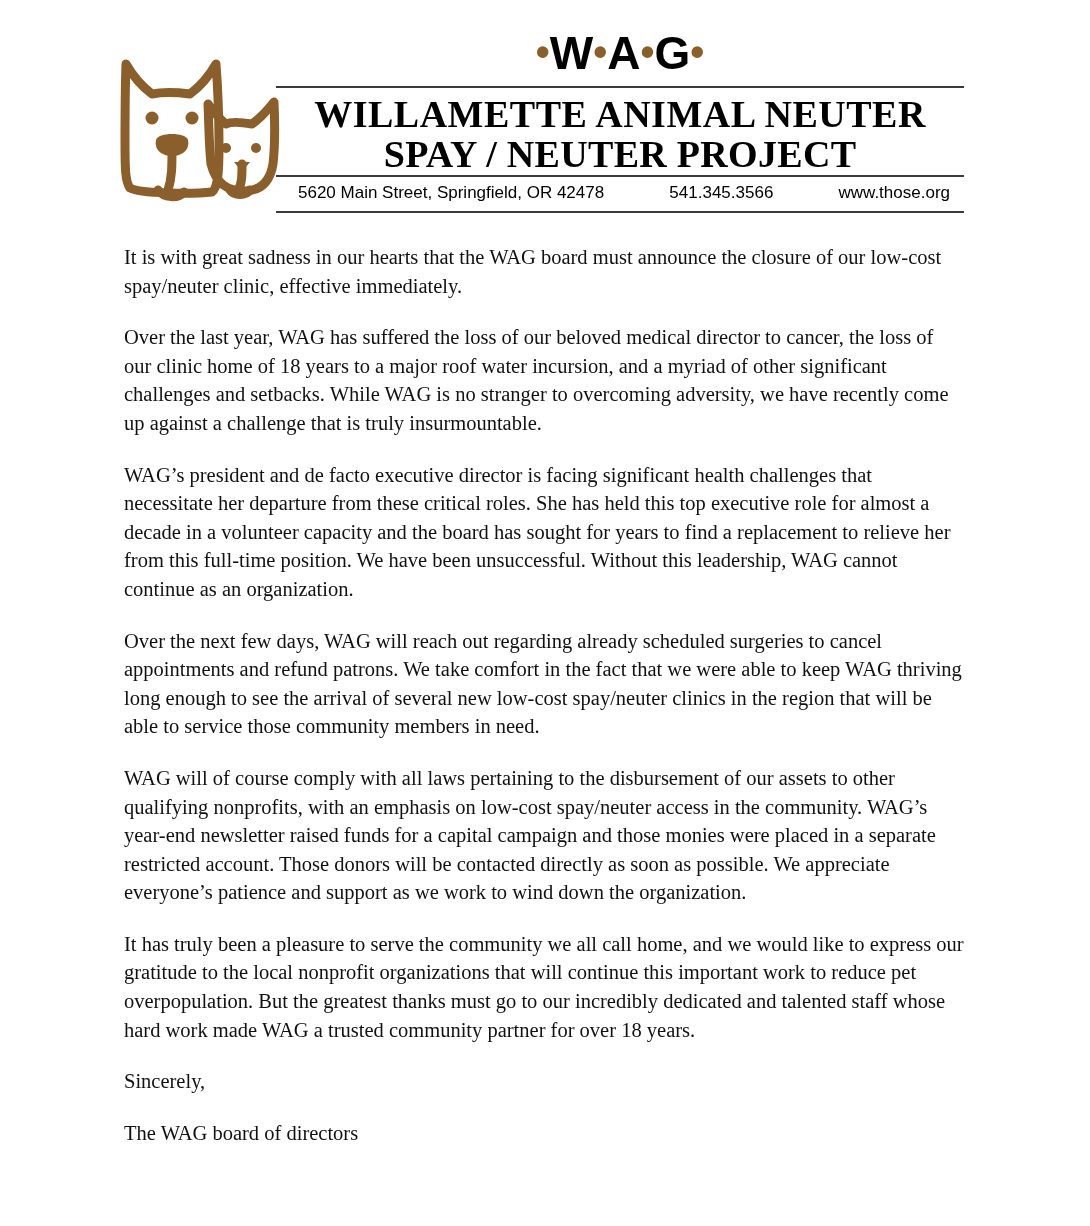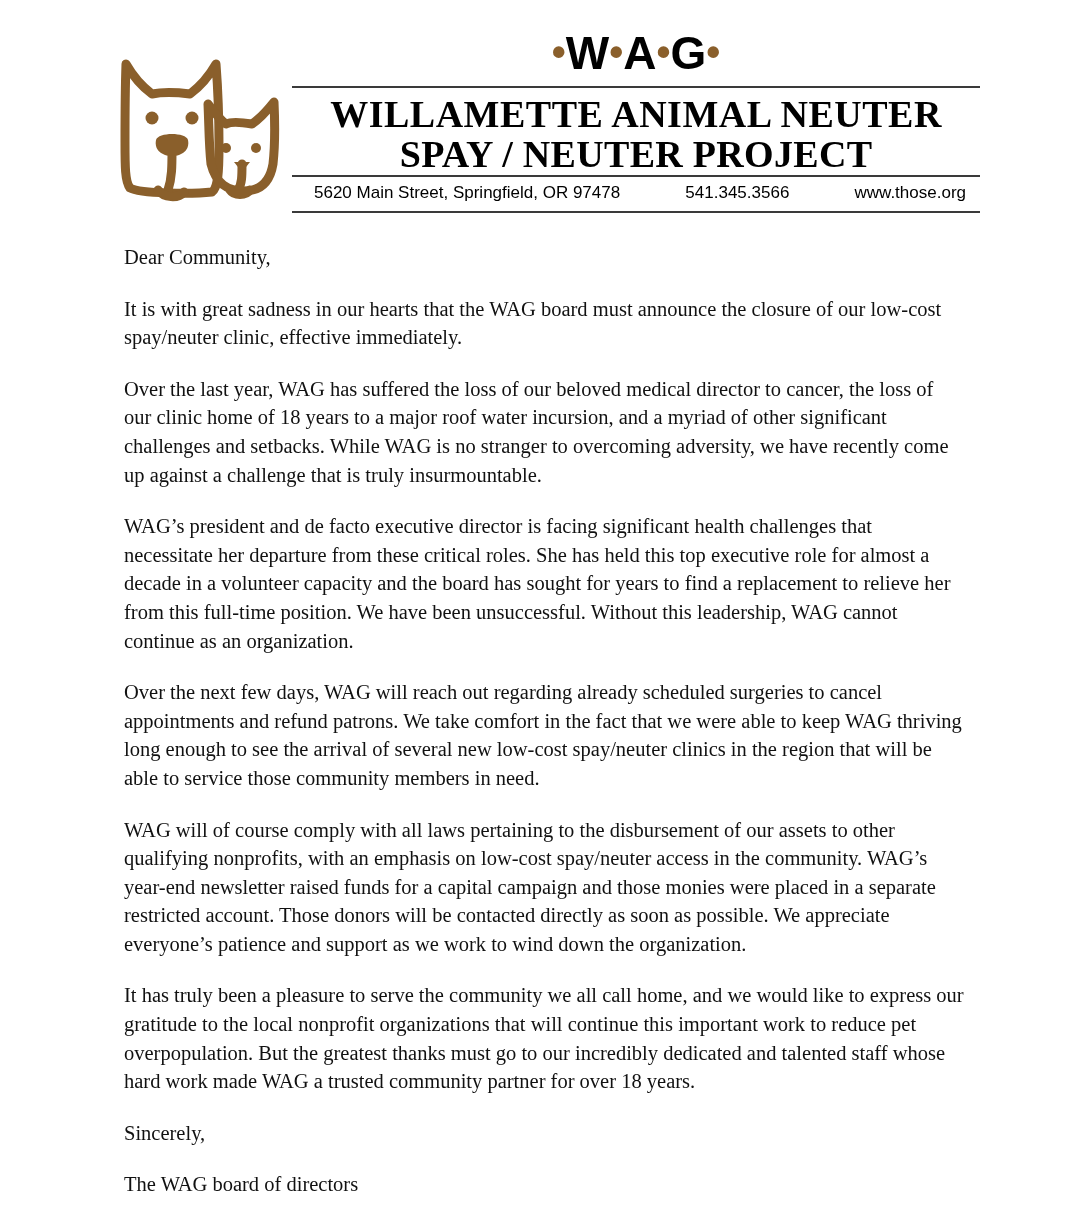--- a/index.html
+++ b/index.html
@@ -26,21 +26,21 @@
     position: absolute;
     left: 108px;
     top: 42px;
     width: 178px;
     height: 168px;
   }
   .logo-mark svg { display: block; width: 178px; height: 168px; }
 
   .header-block {
     position: absolute;
-    left: 292px;
+    left: 276px;
     top: 28px;
     width: 688px;
   }
 
   .wag-wordmark {
     text-align: center;
     font-family: "Liberation Sans", "DejaVu Sans", sans-serif;
     font-weight: bold;
     font-size: 46px;
     line-height: 48px;
@@ -167,31 +167,30 @@
     <div class="wag-wordmark"><span class="dot">•</span><span class="ltr">W</span><span class="dot">•</span><span class="ltr">A</span><span class="dot">•</span><span class="ltr">G</span><span class="dot">•</span></div>
 
     <div class="rule-top"></div>
 
     <div class="org-name">WILLAMETTE ANIMAL NEUTER</div>
     <div class="org-tagline">SPAY / NEUTER PROJECT</div>
 
     <div class="rule-mid"></div>
 
     <div class="contact-row">
-      <span class="c-addr">5620 Main Street, Springfield, OR 97478</span>
+      <span class="c-addr">5620 Main Street, Springfield, OR 42478</span>
       <span class="c-phone">541.345.3566</span>
       <span class="c-web">www.those.org</span>
     </div>
 
     <div class="rule-bottom"></div>
   </div>
 </div>
 
 <div class="letter-body">
-  <p class="para-salutation">Dear Community,</p>
   <p>It is with great sadness in our hearts that the WAG board must announce the closure of our low-cost spay/neuter clinic, effective immediately.</p>
   <p>Over the last year, WAG has suffered the loss of our beloved medical director to cancer, the loss of our clinic home of 18 years to a major roof water incursion, and a myriad of other significant challenges and setbacks. While WAG is no stranger to overcoming adversity, we have recently come up against a challenge that is truly insurmountable.</p>
   <p>WAG’s president and de facto executive director is facing significant health challenges that necessitate her departure from these critical roles. She has held this top executive role for almost a decade in a volunteer capacity and the board has sought for years to find a replacement to relieve her from this full-time position. We have been unsuccessful. Without this leadership, WAG cannot continue as an organization.</p>
   <p>Over the next few days, WAG will reach out regarding already scheduled surgeries to cancel appointments and refund patrons. We take comfort in the fact that we were able to keep WAG thriving long enough to see the arrival of several new low-cost spay/neuter clinics in the region that will be able to service those community members in need.</p>
   <p>WAG will of course comply with all laws pertaining to the disbursement of our assets to other qualifying nonprofits, with an emphasis on low-cost spay/neuter access in the community. WAG’s year-end newsletter raised funds for a capital campaign and those monies were placed in a separate restricted account. Those donors will be contacted directly as soon as possible. We appreciate everyone’s patience and support as we work to wind down the organization.</p>
   <p>It has truly been a pleasure to serve the community we all call home, and we would like to express our gratitude to the local nonprofit organizations that will continue this important work to reduce pet overpopulation. But the greatest thanks must go to our incredibly dedicated and talented staff whose hard work made WAG a trusted community partner for over 18 years.</p>
   <p class="para-close">Sincerely,</p>
   <p class="para-close">The WAG board of directors</p>
 </div>
 

